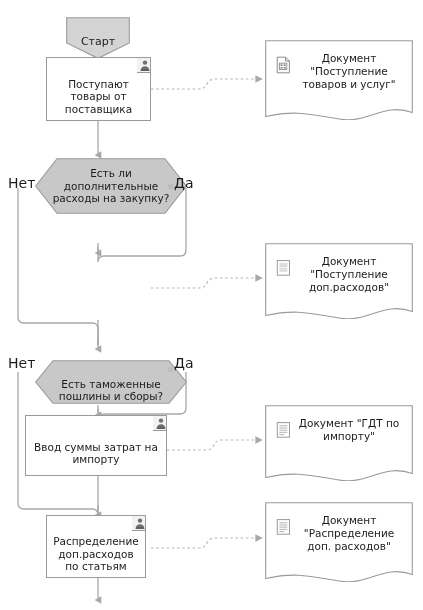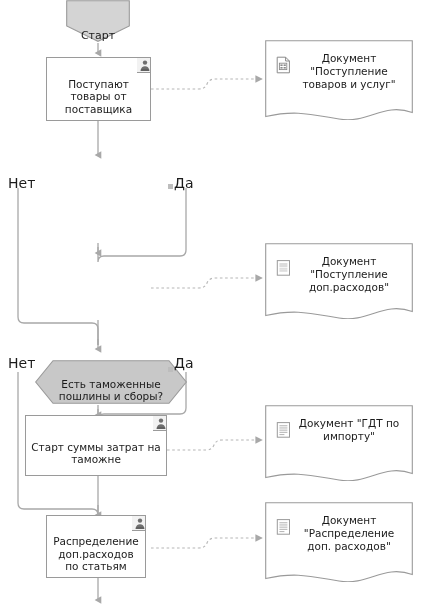--- a/index.html
+++ b/index.html
@@ -18,23 +18,24 @@
     position:absolute;
     left:0;top:0;
     width:423px;height:610px;
     pointer-events:none;
   }
 
   
   .start-shape{
     position:absolute;
     display:flex;
-    align-items:flex-end;
+    align-items:center;
     justify-content:center;
     box-sizing:border-box;
+    margin-top:17px;
   }
   .start-shape svg{position:absolute;left:0;top:0;}
   .start-shape .lbl{
     position:relative;
     z-index:2;
     font-size:11px;
     color:#1b1b1b;
     line-height:13px;
     padding-top:6px;
     text-align:center;
@@ -225,20 +226,26 @@
           <rect x="4.4" y="8.4" width="2.2" height="1.6" fill="#8a8a8a"></rect>
           <rect x="7.6" y="8.4" width="2.2" height="1.6" fill="#8a8a8a"></rect>
           <rect x="4.4" y="11" width="2.2" height="1.6" fill="#8a8a8a"></rect>
           <rect x="7.6" y="11" width="2.2" height="1.6" fill="#8a8a8a"></rect>
         </svg>
       </span>
       <div class="txt">Документ "Поступление товаров и услуг"</div>
     </div>
   </div>
 
+  <div class="hexa" style="left:35px;top:158px;width:152px;height:56px;">
+    <svg width="152" height="56" viewBox="0 0 152 56">
+      <path d="M22,0.7 L130,0.7 L151.3,28 L130,55.3 L22,55.3 L0.7,28 Z" fill="#c8c8c8" stroke="#9a9a9a" stroke-width="1.1"></path>
+    </svg>
+    <div class="txt">Есть ли дополнительные расходы на закупку?</div>
+  </div>
   <div class="hex-handle" style="left:168px;top:184px;"></div>
   <div class="branch-label" style="left:8px;top:177px;">Нет</div>
   <div class="branch-label" style="left:174px;top:177px;">Да</div>
 
 
   <div class="doc" style="left:265px;top:243px;width:148px;height:76px;">
     <svg class="frame" width="148" height="76" viewBox="0 0 148 76">
       <path d="M0.7,0.7 L147.3,0.7 L147.3,68.5 C118,58 104,80 74,75 C44,70 30,66 0.7,72.5 Z" fill="#ffffff" stroke="#9a9a9a" stroke-width="1.1"></path>
     </svg>
     <div class="inner" style="height:76px;">
@@ -268,21 +275,21 @@
     <div class="bar">
       <span>
         <svg class="ico-person" viewBox="0 0 10 11">
           <circle cx="5" cy="2.6" r="2.2" fill="#6f6f6f"></circle>
           <path d="M0.9,10.4 C0.9,7.6 2.6,6.2 5,6.2 C7.4,6.2 9.1,7.6 9.1,10.4 Z" fill="#6f6f6f"></path>
           <rect x="0.6" y="9.6" width="8.8" height="1.2" fill="#4d4d4d"></rect>
         </svg>
       </span>
     </div>
     <div class="body">
-      <div class="txt">Старт суммы затрат на таможне</div>
+      <div class="txt">Ввод суммы затрат на импорту</div>
     </div>
   </div>
 
   <div class="doc" style="left:265px;top:405px;width:148px;height:76px;">
     <svg class="frame" width="148" height="76" viewBox="0 0 148 76">
       <path d="M0.7,0.7 L147.3,0.7 L147.3,68.5 C118,58 104,80 74,75 C44,70 30,66 0.7,72.5 Z" fill="#ffffff" stroke="#9a9a9a" stroke-width="1.1"></path>
     </svg>
     <div class="inner" style="height:76px;">
       <span class="doc-icon-wrap">
         <svg class="ico-doc" viewBox="0 0 15 18">

